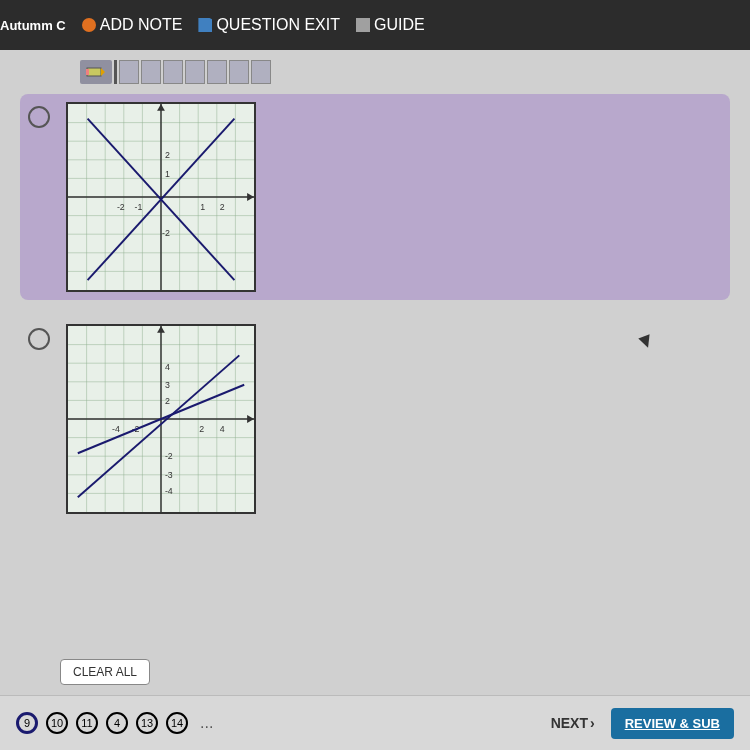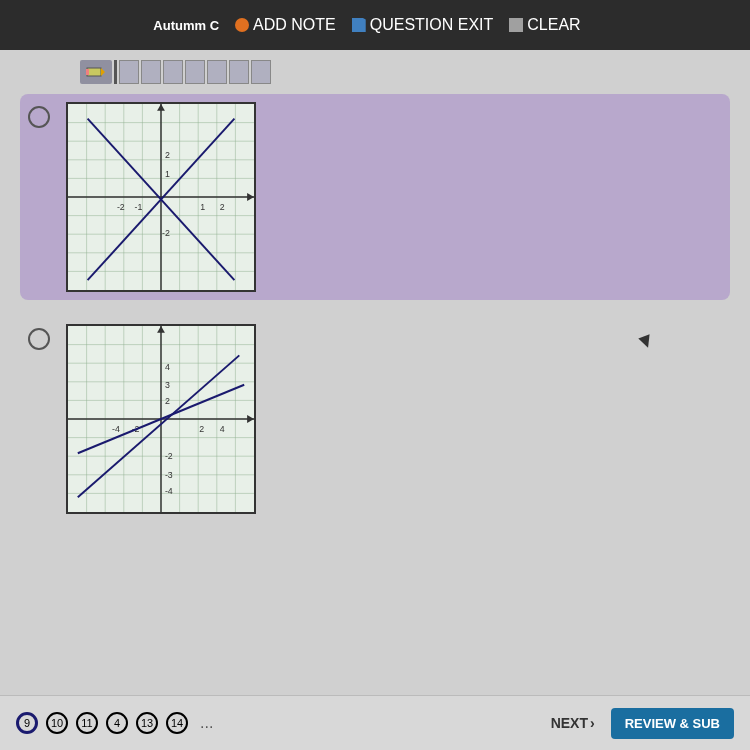--- a/index.html
+++ b/index.html
@@ -15,21 +15,21 @@
     
     .top-bar {
       position: absolute;
       top: 0;
       right: 0;
       width: 750px;
       height: 50px;
       background: #2c2c2c;
       display: flex;
       align-items: center;
-      justify-content: center;
+      justify-content: flex-start;
       padding-right: 16px;
       gap: 16px;
     }
     .top-bar-username {
       color: #fff;
       font-size: 13px;
       font-weight: bold;
     }
     .top-bar-btn {
       display: flex;
@@ -216,20 +216,21 @@
     }
     .review-btn {
       background: #1a6ea0;
       color: #fff;
       border: none;
       border-radius: 4px;
       padding: 8px 14px;
       font-size: 13px;
       font-weight: bold;
       cursor: pointer;
+      text-decoration: underline;
     }
 
     
     .cursor-arrow {
       position: absolute;
       top: 336px;
       left: 640px;
       width: 0;
       height: 0;
       border-left: 6px solid transparent;
@@ -247,21 +248,21 @@
   <button class="top-bar-btn">
     <span class="icon-dot"></span>
     <span>ADD NOTE</span>
   </button>
   <button class="top-bar-btn">
     <span class="icon-book"></span>
     <span>QUESTION EXIT</span>
   </button>
   <button class="top-bar-btn">
     <span class="icon-exit"></span>
-    <span>CLEAR</span>
+    <span>GUIDE</span>
   </button>
 </div>
 
 <div class="main-content">
 
   <div class="question-toolbar">
     <div class="toolbar-icon pencil">
       <svg width="20" height="16" viewBox="0 0 20 16">
         <rect x="1" y="4" width="14" height="8" fill="#c8c860" stroke="#555" stroke-width="1"></rect>
         <polygon points="15,4 19,8 15,12" fill="#e0a000"></polygon>
@@ -370,20 +371,21 @@
         <text x="99" y="155" font-size="9" fill="#333">-3</text>
         <text x="99" y="172" font-size="9" fill="#333">-4</text>
 
         <line x1="10" y1="130" x2="180" y2="60" stroke="#1a1a6e" stroke-width="2"></line>
 
         <line x1="10" y1="175" x2="175" y2="30" stroke="#1a1a6e" stroke-width="2"></line>
       </svg>
     </div>
   </div>
 
+  <button class="clear-all-btn">CLEAR ALL</button>
 </div>
 
 <div class="bottom-bar">
   <div class="page-nav">
     <div class="page-circle active">
       <span>9</span>
     </div>
     <div class="page-circle">
       <span>10</span>
     </div>

